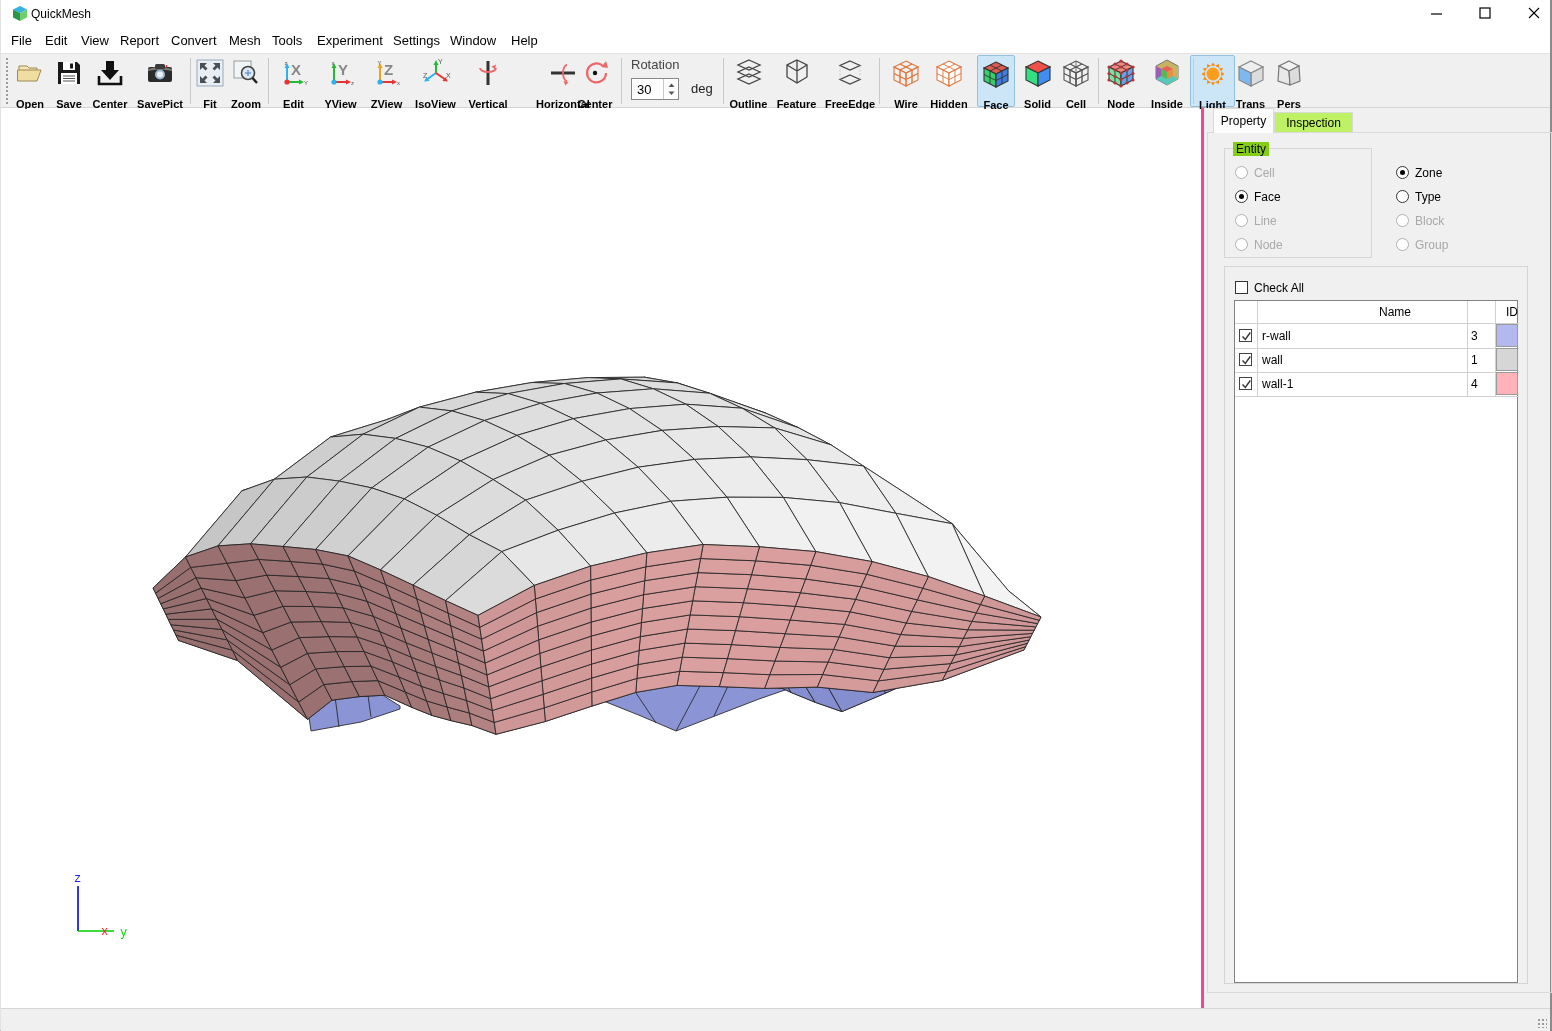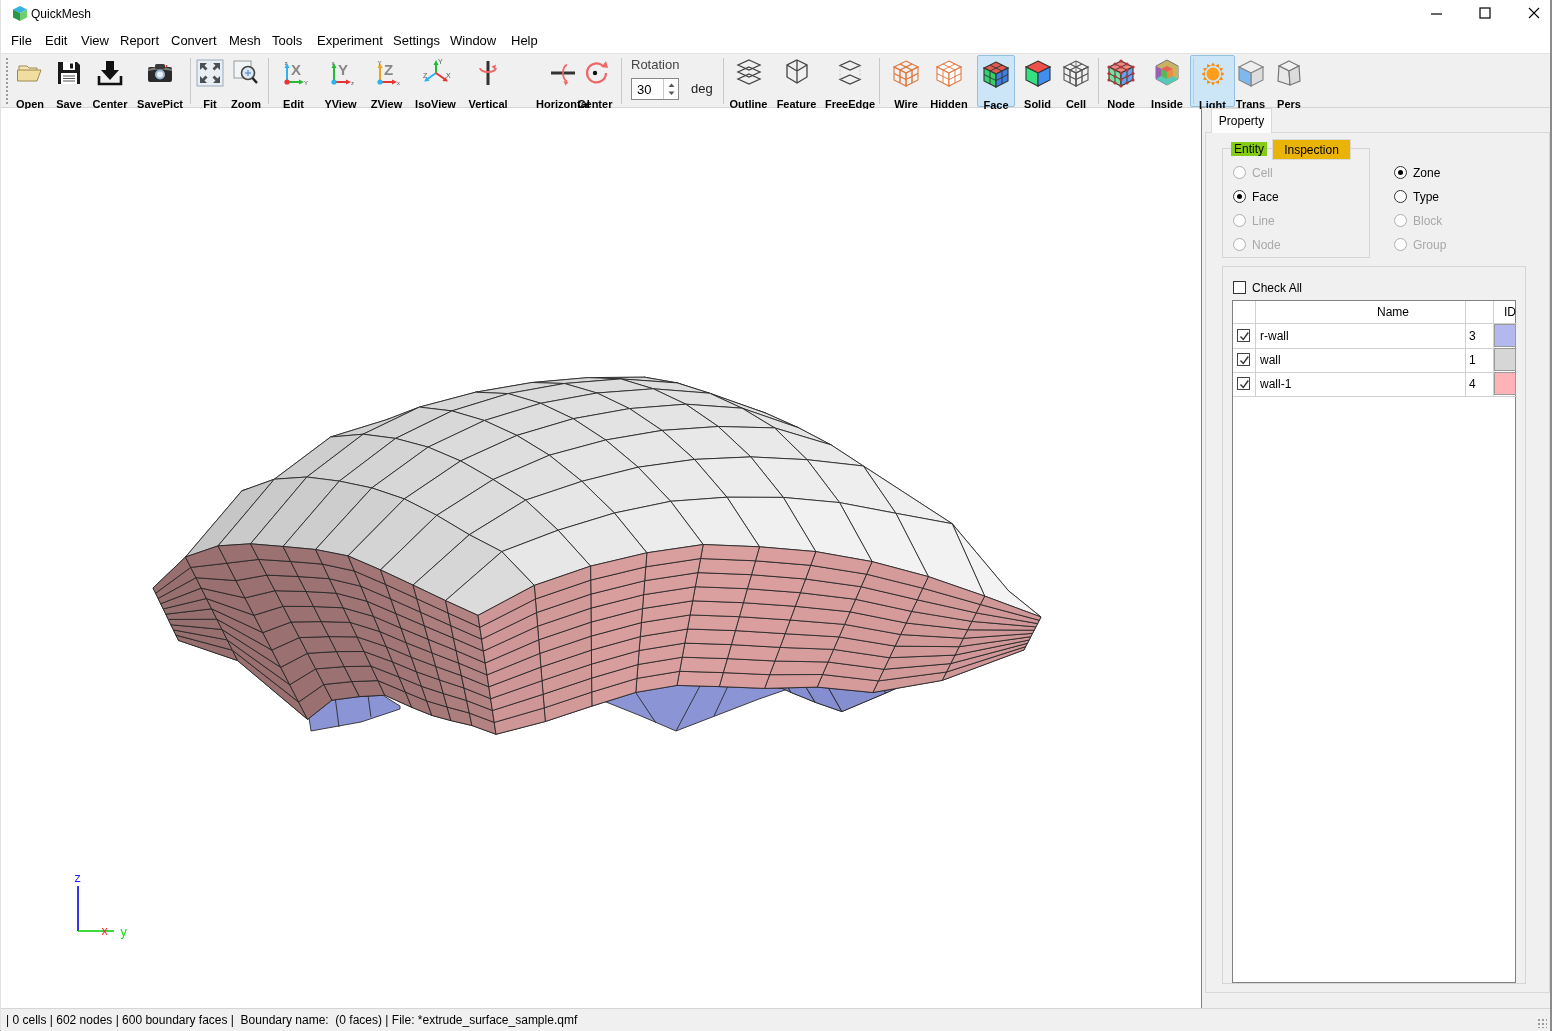--- a/index.html
+++ b/index.html
@@ -32,24 +32,24 @@
   border:1px solid #878787; font-size:13px; }
 .spin .val { position:absolute; left:5px; top:3px;text-align:right; }
 .spin .arrows { position:absolute; right:0; top:0; width:15px; height:20px; border-left:1px solid #c9c9c9; }
 .deglab { position:absolute; left:690px; top:27px; font-size:13px; color:#222; }
 
 #viewport { position:absolute; left:0; top:109px; width:1200px; height:899px; background:#fff; overflow:hidden; }
 .mesh { position:absolute; left:0; top:-109px; }
 #triad { position:absolute; left:60px; top:760px; }
 
 #rpanel { position:absolute; left:1200px; top:108px; width:349px; height:900px; background:#f0f0f0;
-  border-left:1px solid #ec4899; }
+  border-left:3px solid #ec4899; }
 .tab { position:absolute; font-size:12px; color:#000; text-align:center; }
 .tab.active { background:#fcfcfc; border:1px solid #d9d9d9; border-bottom:none; z-index:3; }
-.tab.inactive { background:#eab308; border:1px solid #d9d9d9; z-index:1;margin-top:27px; }
+.tab.inactive { background:#bef264; border:1px solid #d9d9d9; z-index:1; }
 #tabpane { position:absolute; left:3px; top:24px; width:345px; height:861px; border:1px solid #d9d9d9; }
 .gbox { position:absolute; border:1px solid #d5d5d5; }
 .gbox .glab { position:absolute; left:8px; top:-7px; background:#84cc16; padding:0 3px; font-size:12px; }
 .radio { position:absolute; width:13px; height:13px; border:1px solid #333; border-radius:50%; background:#fff; }
 .radio.dis { border-color:#b0b0b0; }
 .radio.on::after { content:""; position:absolute; left:3px; top:3px; width:5px; height:5px; border-radius:50%; background:#000; }
 .rlab { position:absolute; font-size:12px; color:#000; }
 .rlab.dis { color:#a9a9a9; }
 .cbox { position:absolute; width:13px; height:13px; border:1px solid #333; background:#fff; }
 #ztable { position:absolute; background:#fff; border:1px solid #828282; }
@@ -1163,16 +1163,15 @@
             <path d="M2.5 6.5 l2.8 3 5 -7" fill="none" stroke="#333" stroke-width="1.4"></path>
           </svg>
         </div>
 <span class="cell" style="left:27px;top:76px">wall-1</span>
 <span class="cell" style="left:236px;top:76px">4</span>
 <div class="sw" style="left:260.5px;top:71px;background:#ffb3b8"></div>
 <div class="hline" style="left:0;top:95px;width:284px;height:1px"></div>
 </div>
 </div>
 <div id="statusbar">
-  <span class="txt">| 0 cells | 602 nodes | 600 boundary faces |&nbsp; Boundary name:&nbsp; (0 faces) | File: *extrude_surface_sample.qmf</span>
   <div id="sgrip"></div>
 </div>
 </div>
 
 </body></html>

